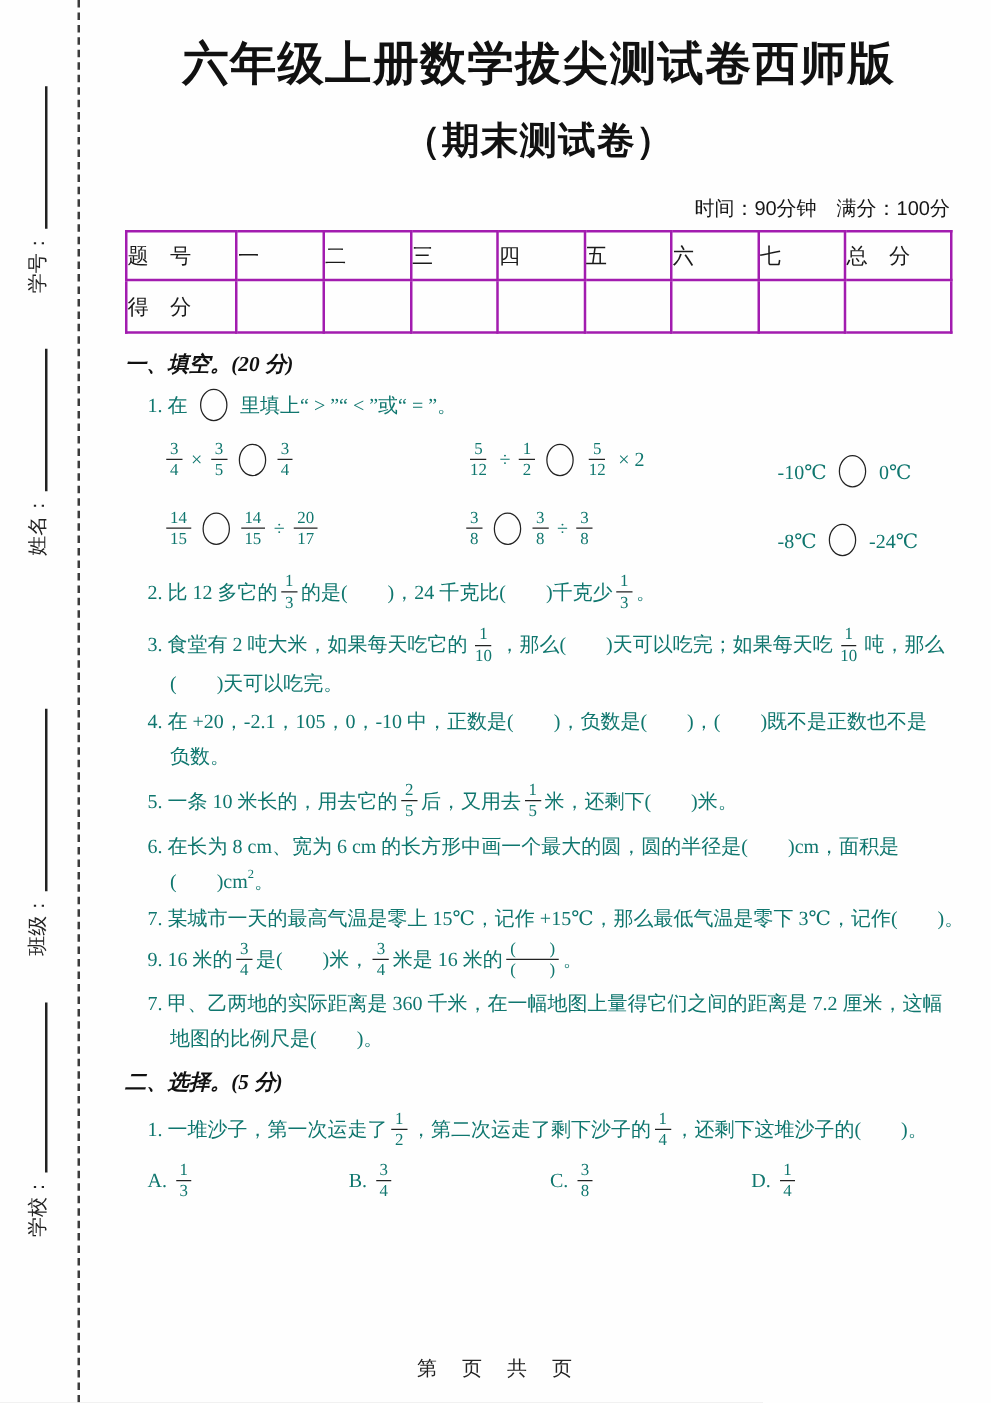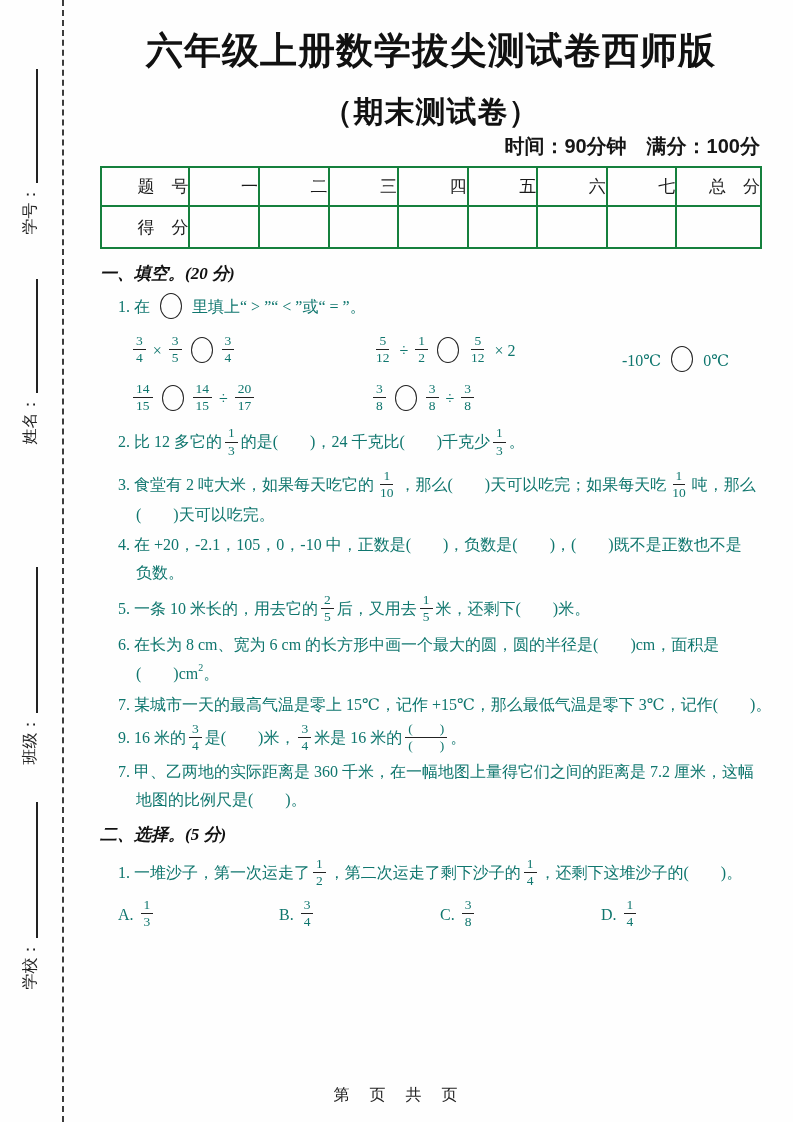--- a/index.html
+++ b/index.html
@@ -19,26 +19,26 @@
   #sf-xuehao .rule{width:114px;}
   #sf-xingming .rule{width:114px;}
   #sf-banji .rule{width:146px;}
   #sf-xuexiao .rule{width:136px;}
 
   .content{position:absolute;left:100px;top:0;width:662px;}
   .title{margin:26px 0 0;text-align:center;font-size:37px;font-weight:bold;letter-spacing:1px;
          font-family:"Liberation Sans","DejaVu Sans",sans-serif;color:#111;}
   .subtitle{margin:16px 0 0;text-align:center;font-size:30px;font-weight:bold;letter-spacing:1px;
             font-family:"Liberation Sans","DejaVu Sans",sans-serif;color:#111;}
-  .meta{text-align:right;font-size:20px;font-weight:bold;padding-right:2px;
+  .meta{margin-top:24px;text-align:right;font-size:16px;font-weight:normal;padding-right:2px;
         font-family:"Liberation Sans","DejaVu Sans",sans-serif;color:#161616;}
 
   table.score{width:100%;border-collapse:collapse;margin-top:6px;
               font-family:"Liberation Sans","DejaVu Sans",sans-serif;font-size:17px;color:#1a1a1a;}
-  table.score td{border:2px solid #15803d;text-align:right;padding:0;}
+  table.score td{border:2px solid #a21caf;text-align:left;padding:0;}
   table.score tr.hdr td{height:37px;}
   table.score tr.scr td{height:40px;}
   td.c-label{width:90px;}
   td.c-num{width:71px;}
   td.c-total{width:86px;}
 
   .sec-heading{font-size:17px;font-weight:bold;color:#111;margin:0;font-style:italic;}
   .q{font-size:16px;padding-left:18px;white-space:nowrap;color:#0f766e;}
   .q.cont{padding-left:36px;}
   .q .txt{vertical-align:middle;}
@@ -156,20 +156,21 @@
       <div class="cmp-cell2 q" style="padding-left:0;"><span class="frac">
             <span class="num">3</span>
             <span class="den">8</span>
           </span><span class="cmp-circle"></span><span class="frac">
             <span class="num">3</span>
             <span class="den">8</span>
           </span><span class="txt"> ÷ </span><span class="frac">
             <span class="num">3</span>
             <span class="den">8</span>
           </span></div>
+      <div class="cmp-cell3 q" style="padding-left:0;"><span class="txt">-8℃ </span><span class="cmp-circle"></span><span class="txt"> -24℃</span></div>
     </div>
 
     <div class="q" style="margin-top:13px;"><span class="txt">2. 比 12 多它的</span><span class="frac">
           <span class="num">1</span>
           <span class="den">3</span>
         </span><span class="txt">的是(　　)，24 千克比(　　)千克少</span><span class="frac">
           <span class="num">1</span>
           <span class="den">3</span>
         </span><span class="txt">。</span></div>
     <div class="q" style="margin-top:11px;"><span class="txt">3. 食堂有 2 吨大米，如果每天吃它的</span><span class="frac">

